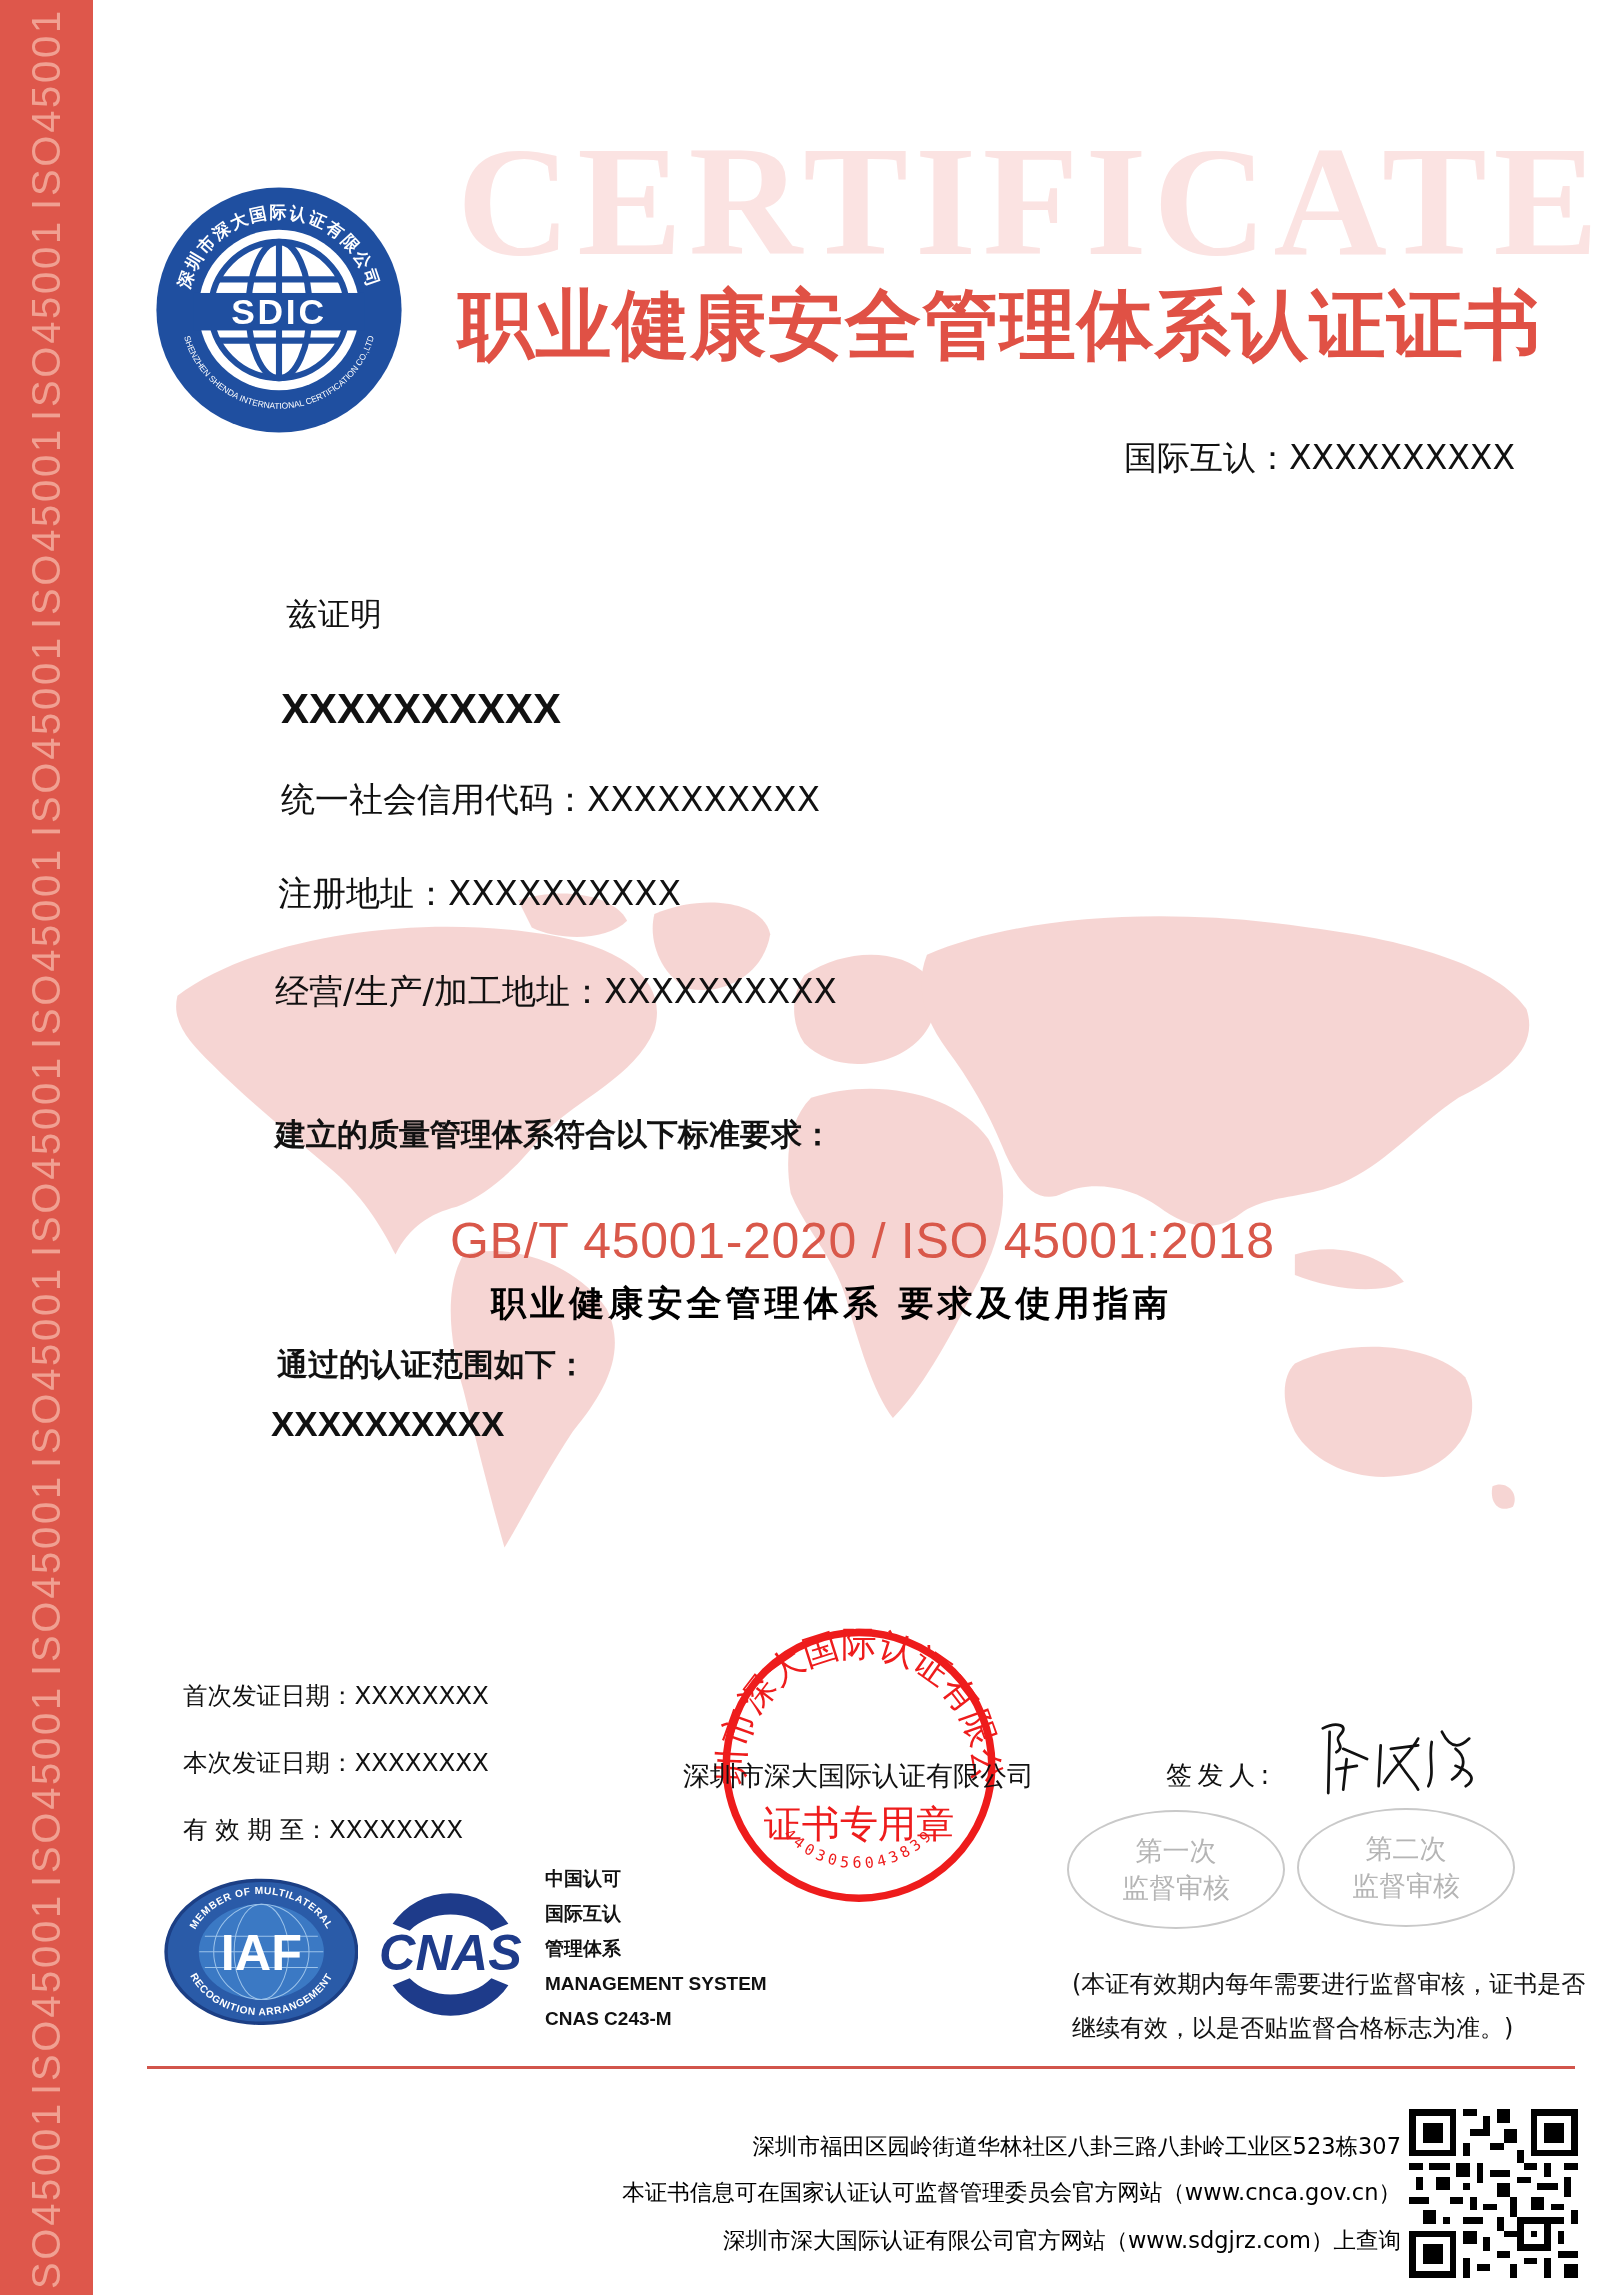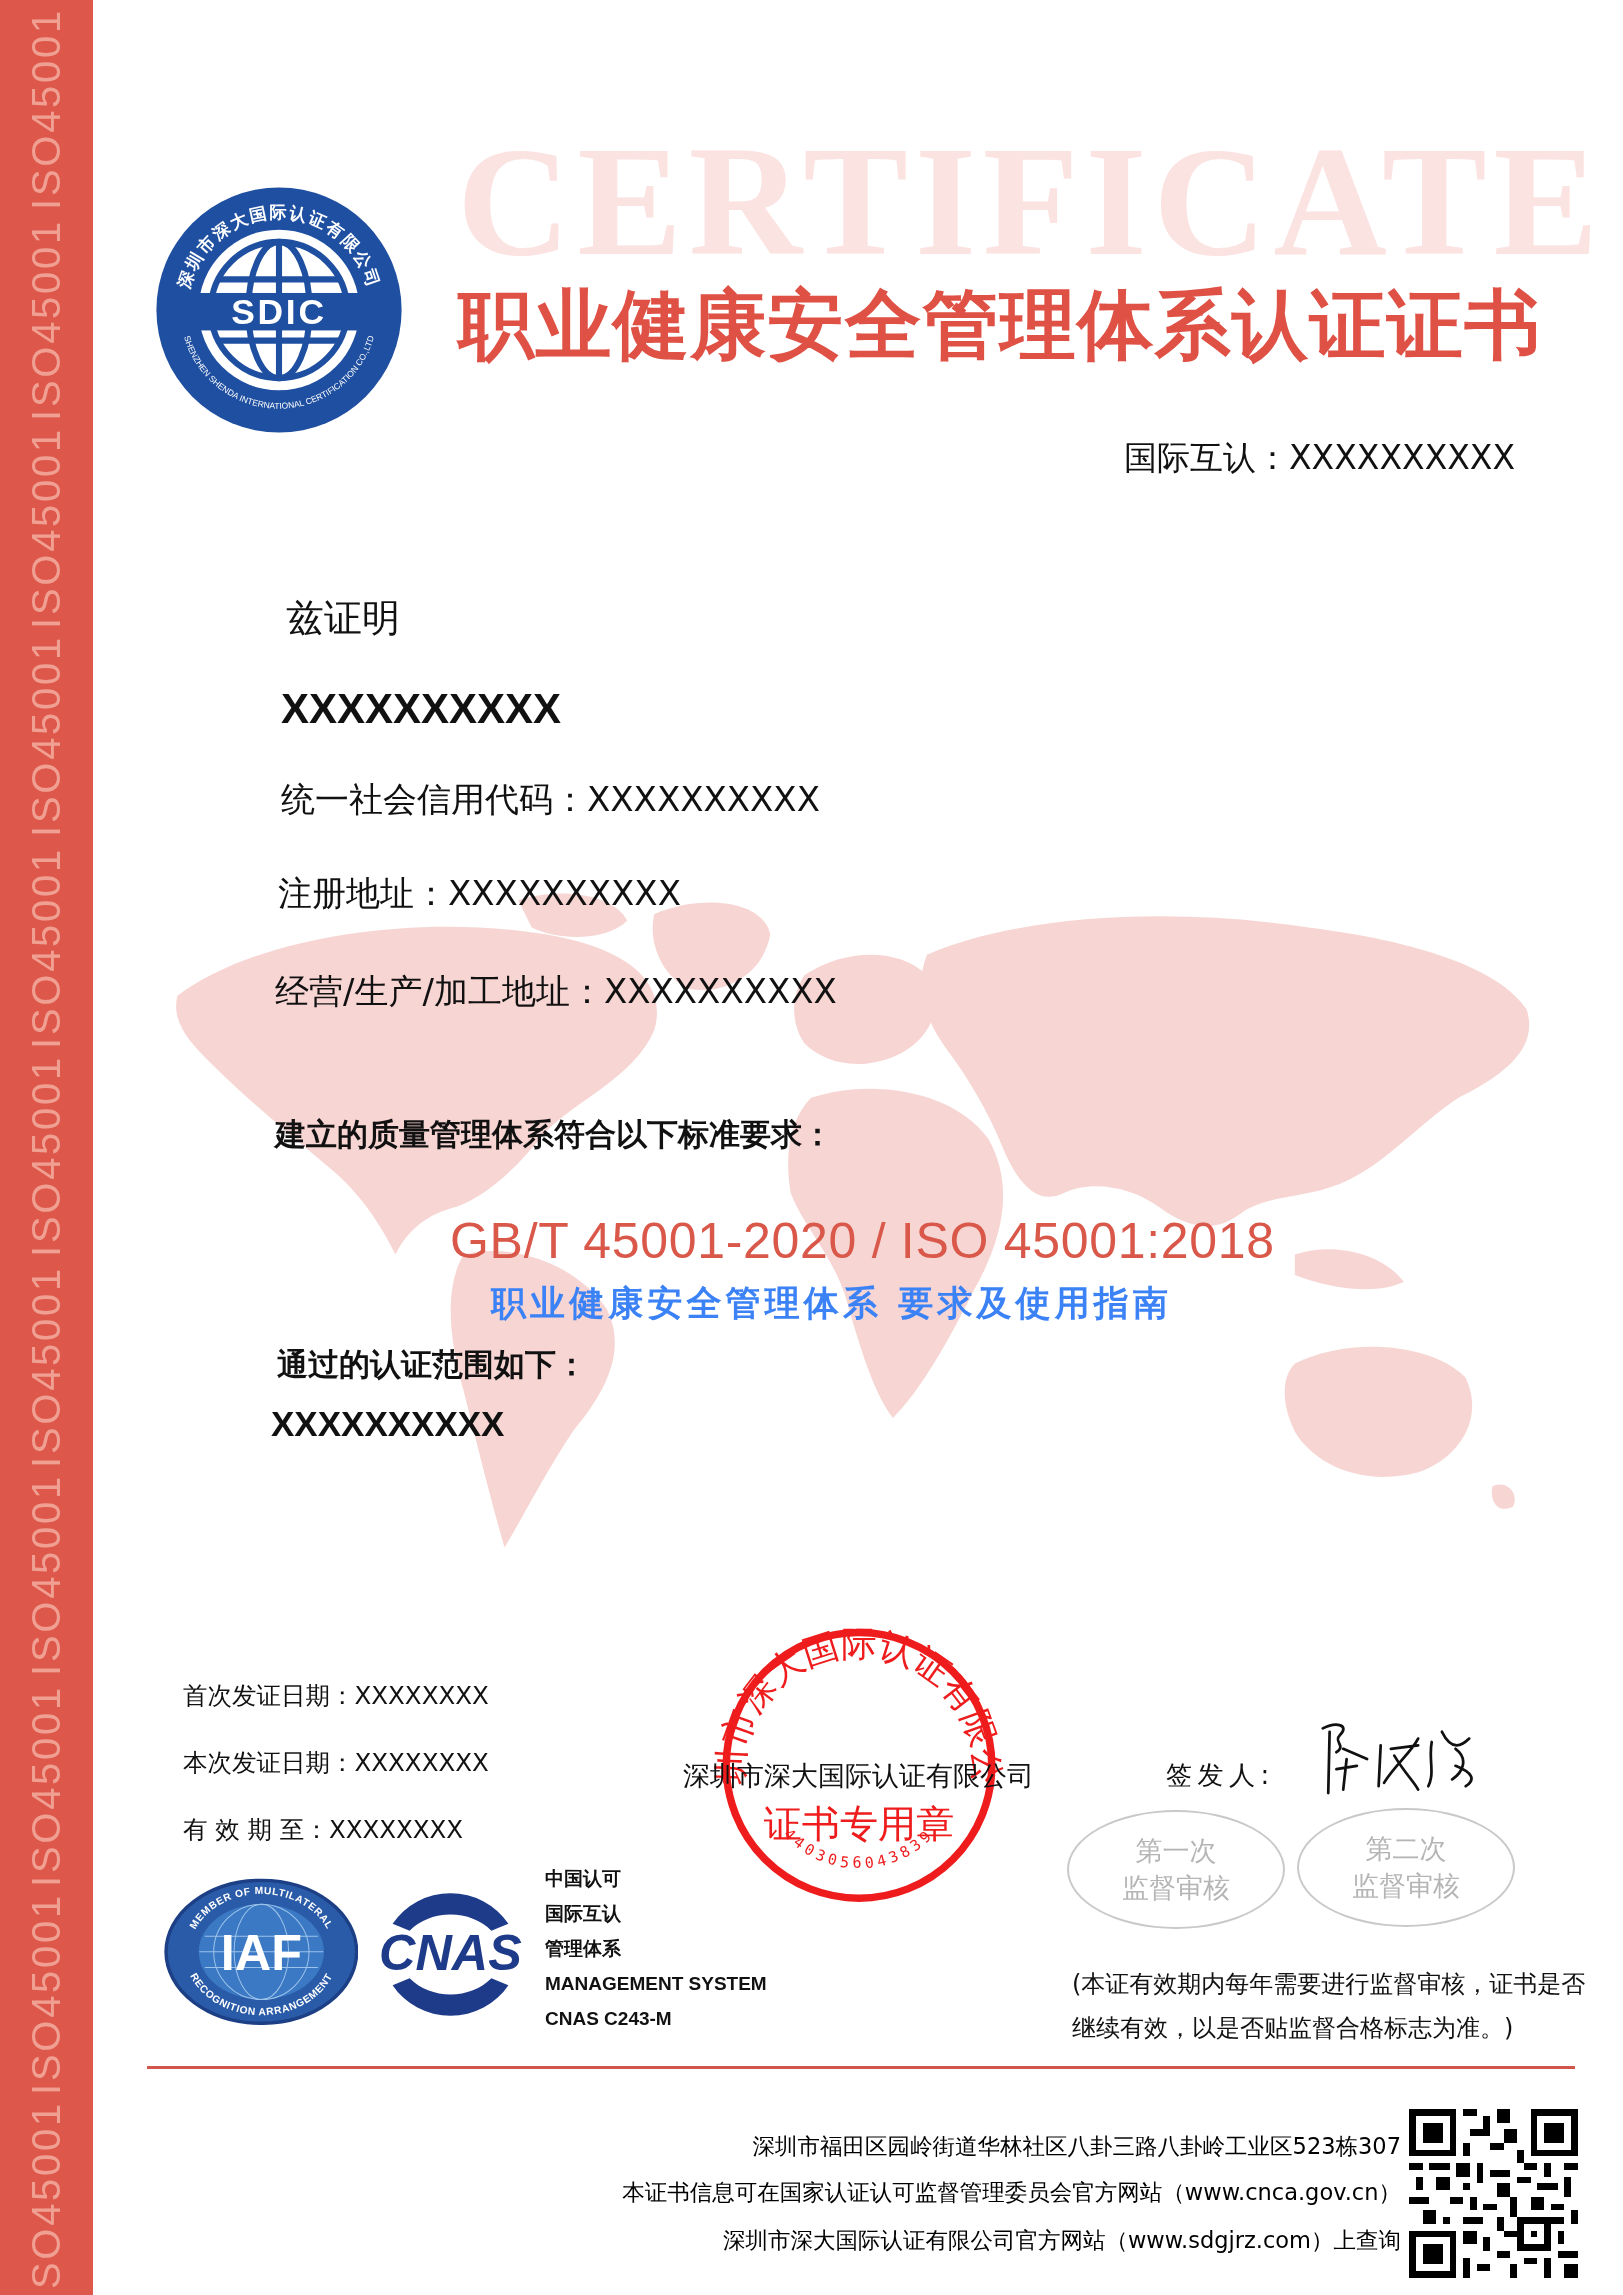--- a/index.html
+++ b/index.html
@@ -18,29 +18,29 @@
   
   .logo { left:153px; top:184px; width:252px; height:252px; }
 
   .cert-watermark { left:457px; top:123px; font-family:"Liberation Serif","DejaVu Serif",serif; font-size:157px;
                     letter-spacing:6.8px; color:#fbe3e2; line-height:1;font-weight:bold; }
   .title { left:458px; top:283px; font-size:76px; color:#e05145; font-weight:bold; letter-spacing:1.4px; line-height:1.1;
            font-family:"DejaVu Sans",sans-serif; }
 
   .cert-no { left:1124px; top:436px; font-size:33px; }
   .row-label { font-size:34px; line-height:1.2; }
-  .hereby { left:286px; top:593px; font-size:38px; }
+  .hereby { left:286px; top:593px; font-size:32px; }
   .company { left:281px; top:685px; font-size:42px; font-weight:bold; font-family:"Liberation Sans",sans-serif; }
   .credit { left:281px; top:779px; }
   .regaddr { left:278px; top:873px; }
   .opaddr { left:275px; top:971px; }
 
   .std-req { left:275px; top:1114px; font-size:31px; font-weight:bold;text-align:right; }
   .std-code { left:450px; top:1212px; font-family:"Liberation Sans",sans-serif; font-size:50px; color:#d9584a; letter-spacing:0.7px; }
-  .std-name { left:491px; top:1280px; font-size:35px; color:#3b82f6; font-weight:bold; letter-spacing:4.1px; }
+  .std-name { left:491px; top:1280px; font-size:35px; color:#000000; font-weight:bold; letter-spacing:4.1px; }
   .scope-label { left:277px; top:1344px; font-size:31px; font-weight:bold; }
   .scope-value { left:271px; top:1404px; font-family:"Liberation Sans",sans-serif; font-size:35px; font-weight:bold; }
 
   .date-row { left:183px; font-size:24.5px; }
   .stamp { left:702px; top:1619px; width:314px; height:286px; }
   .issuer-company { left:683px; top:1758px; font-size:27px; }
   .signer-label { left:1166px; top:1758px; font-size:26px; letter-spacing:5.5px; }
   .signature { left:1316px; top:1718px; width:177px; height:82px; }
   .oval { width:218px; height:119px; border:2.7px solid #c9c9c9; border-radius:50%; box-sizing:border-box;
           display:flex; flex-direction:column; align-items:center; justify-content:center; color:#b5b5b5; font-size:27px;

